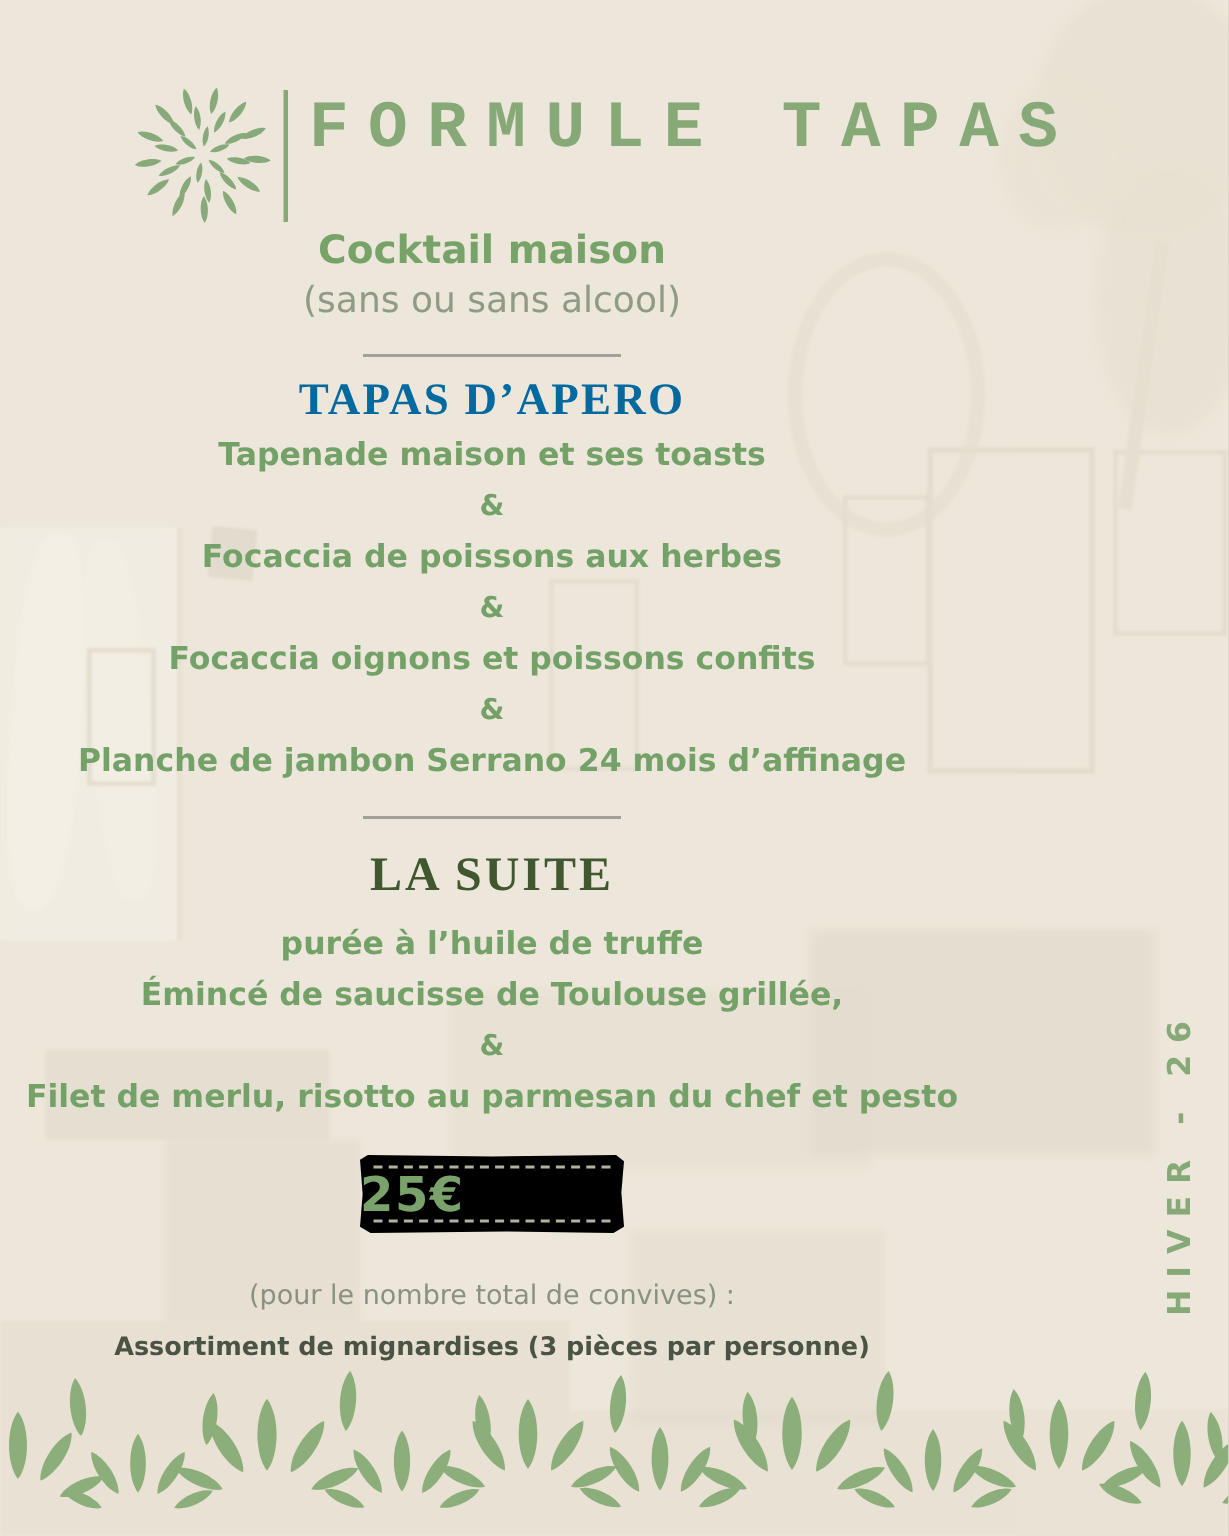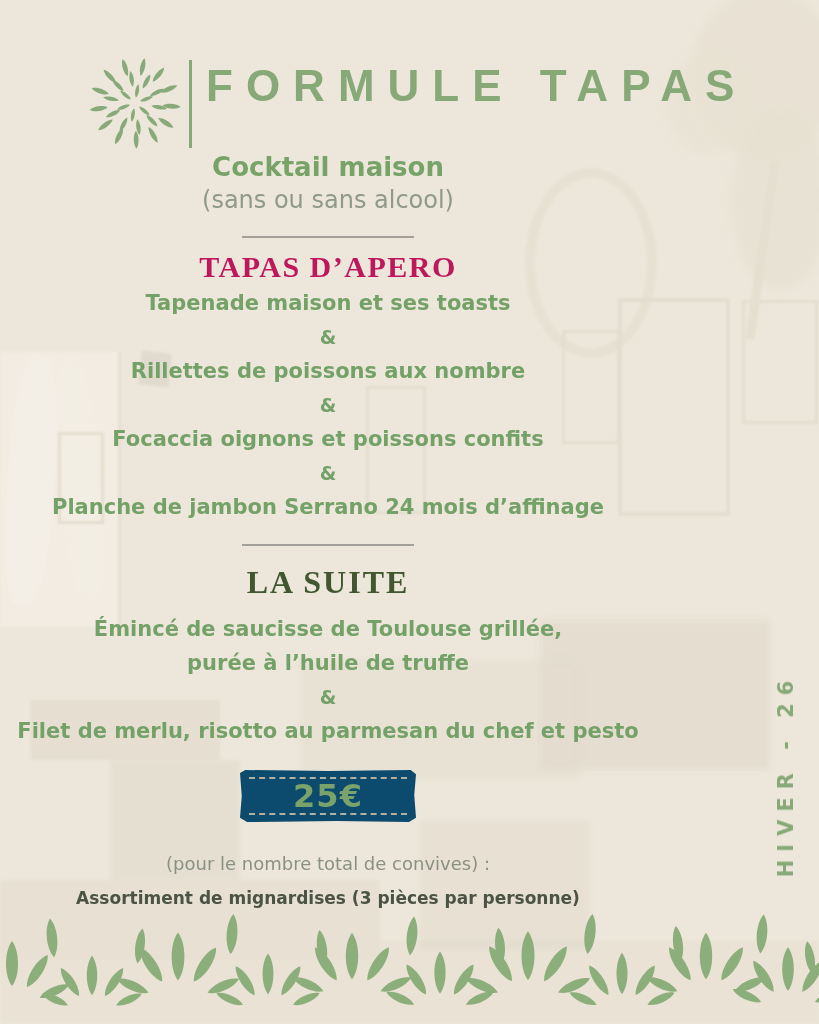--- a/index.html
+++ b/index.html
@@ -31,44 +31,44 @@
   .bg-chair2{left:420px;top:820px;width:170px;height:130px;background:#d8d0bf;opacity:.5;filter:blur(2px);}
   .bg-tree1{left:690px;top:-10px;width:150px;height:170px;background:#e3dccb;border-radius:50%;opacity:.8;filter:blur(4px);}
   .bg-tree2{left:730px;top:110px;width:100px;height:180px;background:#e3dccb;border-radius:50%;opacity:.75;filter:blur(4px);}
   .bg-tree3{left:665px;top:55px;width:80px;height:100px;background:#e6dfce;border-radius:50%;opacity:.75;filter:blur(4px);}
   .bg-trunk{left:758px;top:160px;width:9px;height:180px;background:#e0d8c6;transform:rotate(8deg);}
   
   .logo-svg{position:absolute;left:84px;top:50px;width:102px;height:106px;}
   .logo-bar{position:absolute;left:189px;top:60px;width:3px;height:88px;background:#87A877;}
   .title{
     position:absolute;left:206px;top:58px;margin:0;width:560px;
-    font-family:Liberation Sans, sans-serif;
+    font-family:Liberation Mono, monospace;
     font-size:44px;line-height:56px;font-weight:700;letter-spacing:13px;
     color:#87A877;white-space:nowrap;
   }
   
   .content{position:absolute;left:0;top:150px;width:656px;text-align:center;}
   .drink-title{margin:0;font-size:26px;line-height:34px;font-weight:700;color:#77A369;}
   .drink-note{margin:0;font-size:24px;line-height:32px;font-weight:400;color:#8F9A87;}
   .divider{border:none;border-top:2px solid #A3A09A;width:172px;margin:20px auto 0;}
   .h-navy{
     margin:10px 12px 0;font-family:"Liberation Serif","DejaVu Serif",serif;
-    font-size:30px;line-height:38px;font-weight:700;letter-spacing:1.5px;color:#be185d;
+    font-size:30px;line-height:38px;font-weight:700;letter-spacing:1.5px;color:#0369a1;
   }
   .h-green{
     margin:14px 0 8px;font-family:"Liberation Serif","DejaVu Serif",serif;
     font-size:32px;line-height:44px;font-weight:700;letter-spacing:2px;color:#40572F;
   }
   .item{margin:0;font-size:21px;line-height:34px;font-weight:700;color:#74A167;}
   .amp{font-size:19px;font-weight:700;}
   
   .ticket{
     position:relative;width:176px;height:52px;margin:22px auto 0;
-    background:#0c4a6e;box-shadow:0 2px 6px rgba(90,80,60,.12);
-    display:flex;align-items:center;justify-content:center;
+    background:#000000;box-shadow:0 2px 6px rgba(90,80,60,.12);
+    display:flex;align-items:center;
     clip-path:polygon(0 6%,3% 0,50% 2%,97% 0,100% 8%,99% 48%,100% 92%,96% 100%,55% 98%,4% 100%,0 92%,1% 50%);
   }
   .ticket::before,.ticket::after{
     content:"";position:absolute;left:9px;right:9px;border-top:2px dashed #B0B29F;
   }
   .ticket::before{top:7px;}
   .ticket::after{bottom:7px;}
   .ticket-amount{font-size:32px;font-weight:600;color:#7AA26B;letter-spacing:1px;}
   
   .option{margin-top:30px;}
@@ -151,31 +151,31 @@
 
   <main class="content">
     <p class="drink-title">Cocktail maison</p>
     <p class="drink-note">(sans ou sans alcool)</p>
 
     <hr class="divider">
 
     <h2 class="h-navy">TAPAS D’APERO</h2>
     <p class="item">Tapenade maison et ses toasts</p>
     <p class="item amp">&amp;</p>
-    <p class="item">Rillettes de poissons aux nombre</p>
+    <p class="item">Focaccia de poissons aux herbes</p>
     <p class="item amp">&amp;</p>
     <p class="item">Focaccia oignons et poissons confits</p>
     <p class="item amp">&amp;</p>
     <p class="item">Planche de jambon Serrano 24 mois d’affinage</p>
 
     <hr class="divider">
 
     <h2 class="h-green">LA SUITE</h2>
+    <p class="item">purée à l’huile de truffe</p>
     <p class="item">Émincé de saucisse de Toulouse grillée,</p>
-    <p class="item">purée à l’huile de truffe</p>
     <p class="item amp">&amp;</p>
     <p class="item">Filet de merlu, risotto au parmesan du chef et pesto</p>
 
     <div class="ticket">
       <span class="ticket-amount">25€</span>
     </div>
 
     <div class="option">
       <p class="option-note">(pour le nombre total de convives) :</p>
       <p class="option-desc">Assortiment de mignardises (3 pièces par personne)</p>

